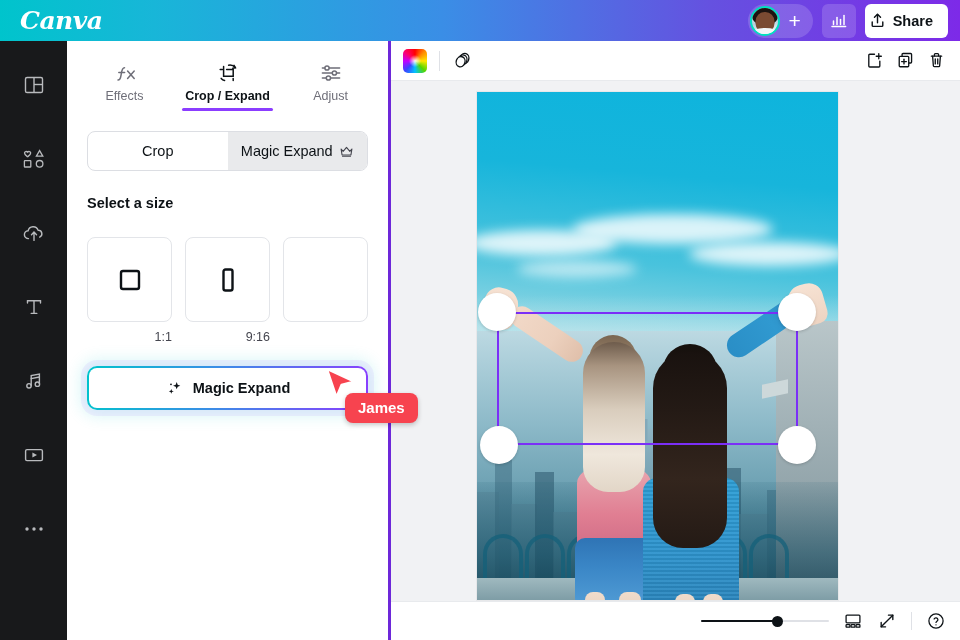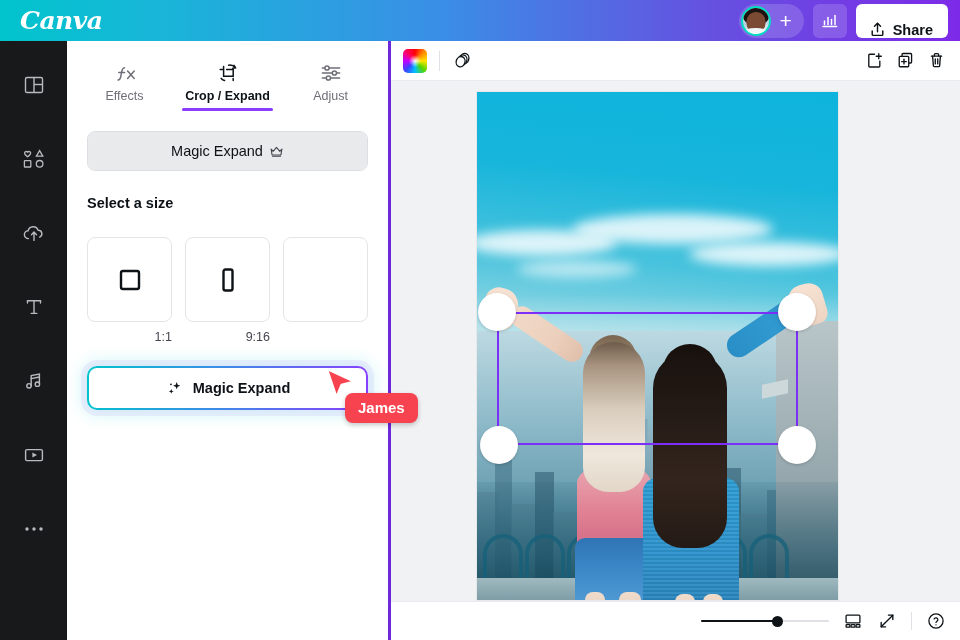--- a/index.html
+++ b/index.html
@@ -50,21 +50,21 @@
     width: 26px; height: 26px; display: flex; align-items: center; justify-content: center;
     color: #fff; font-size: 21px; font-weight: 300; line-height: 1;
   }
   .icon-btn-hdr {
     width: 34px; height: 34px; border-radius: 6px;
     background: rgba(255,255,255,0.16);
     display: flex; align-items: center; justify-content: center;
   }
   .share-btn {
     height: 34px; background: #fff; border-radius: 6px;
-    display: flex; align-items: flex-end; gap: 7px; padding: 0 15px 0 13px;
+    display: flex; align-items: center; gap: 7px; padding: 0 15px 0 4px;
     color: #0d1216; font-size: 14.5px; font-weight: 600;
   }
 
   
   .rail {
     position: absolute; top: 41px; left: 0; width: 67px; height: 599px;
     background: #18191b; display: flex; flex-direction: column;
     align-items: center; padding-top: 20px; gap: 26px; z-index: 20;
   }
   .rail-item {
@@ -470,20 +470,23 @@
             <circle cx="15.4" cy="11" r="2.1" fill="#ffffff"></circle>
             <circle cx="9.4" cy="16" r="2.1" fill="#ffffff"></circle>
           </svg>
         </span>
         <span class="ptab-label">Adjust</span>
       </div>
 
     </div>
 
     <div class="seg">
+      <div class="seg-item">
+        <span>Crop</span>
+      </div>
       <div class="seg-item active">
         <span>Magic Expand</span>
         <span>
           <svg width="15" height="13" viewBox="0 0 16 14" fill="none" stroke="#45464f" stroke-width="1.2" stroke-linejoin="round">
             <path d="M2.2 4.3l2.2 2.6L8 2.6l3.6 4.3l2.2 -2.6l-1 6.4H3.2z"></path>
             <line x1="3.2" y1="12.1" x2="12.8" y2="12.1"></line>
           </svg>
         </span>
       </div>
     </div>

